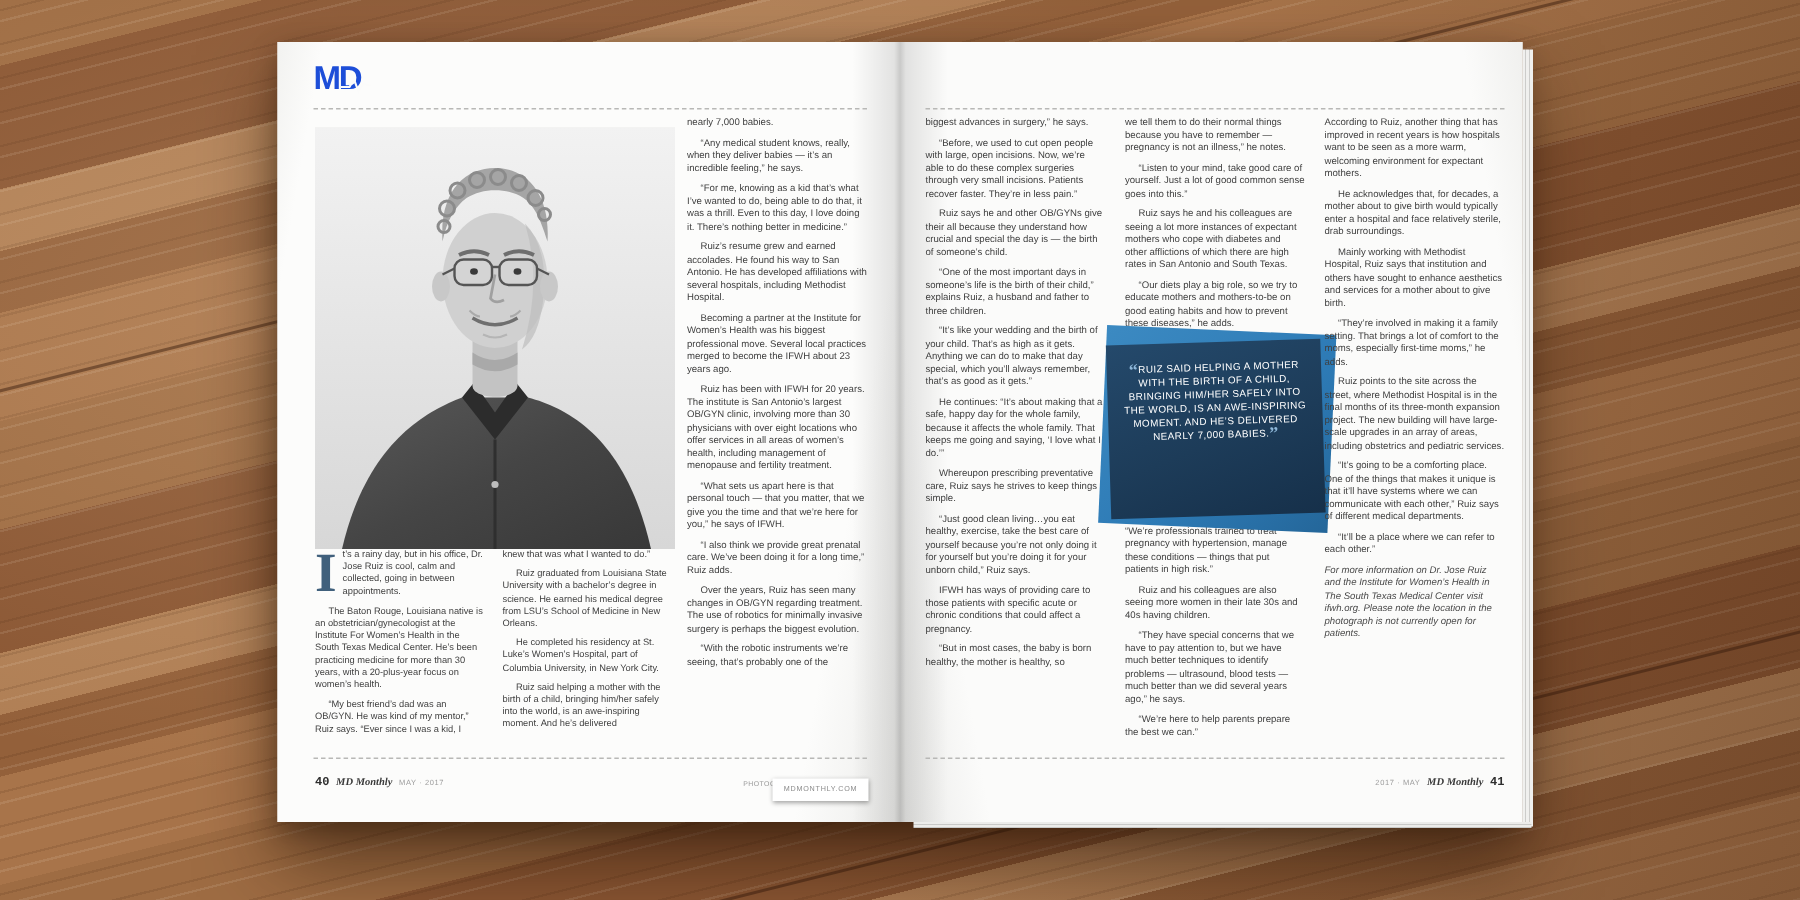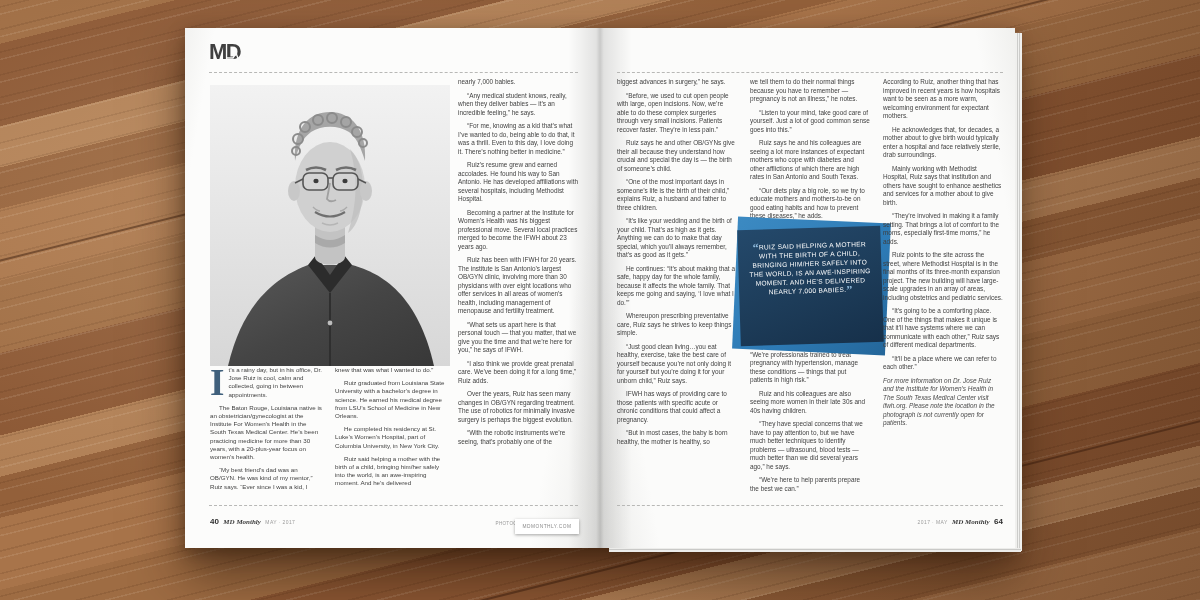--- a/index.html
+++ b/index.html
@@ -26,21 +26,21 @@
   .page-left{left:0;background:linear-gradient(100deg,#f2f2f0 0%,#fcfcfb 6%,#fcfcfb 86%,#ececea 100%);}
   .page-right{left:415px;background:linear-gradient(260deg,#f0f0ee 0%,#fbfbfa 8%,#fbfbfa 88%,#eaeae8 100%);}
   .gutter{position:absolute;left:383px;top:0;width:64px;height:520px;pointer-events:none;
     background:linear-gradient(to right, rgba(0,0,0,0), rgba(0,0,0,0.10) 44%, rgba(0,0,0,0.20) 50%, rgba(0,0,0,0.10) 56%, rgba(0,0,0,0));}
   .page-stack-right{position:absolute;right:-7px;top:5px;bottom:-3px;width:7px;
     background:repeating-linear-gradient(to right,#f0f0ee 0 1.6px,#ccccca 1.6px 2.6px);}
   .page-stack-bottom{position:absolute;left:424px;right:-6px;bottom:-4px;height:4px;
     background:repeating-linear-gradient(to bottom,#ececea 0 1.4px,#c9c9c7 1.4px 2.2px);}
 
   .md-logo{position:absolute;left:24px;top:13px;font-size:22px;font-weight:900;
-    letter-spacing:-1.5px;color:#404040;line-height:1;}
+    letter-spacing:-1.5px;color:#1d4ed8;line-height:1;}
   .md-logo svg{position:absolute;left:18px;top:10px;}
   .rule{position:absolute;border-top:1.2px dashed #b8b8b6;height:0;}
   #rule-top-left{left:24px;top:44px;width:369px;}
   #rule-top-right{left:432px;top:44px;width:386px;}
   #rule-bot-left{left:24px;top:477px;width:369px;}
   #rule-bot-right{left:432px;top:477px;width:386px;}
 
   .photo{position:absolute;left:25px;top:57px;width:240px;height:281px;overflow:hidden;background:#e9e9e9;}
 
   .col{position:absolute;width:120px;font-size:6.4px;line-height:8.5px;color:#3f3f3f;}
@@ -61,21 +61,21 @@
     background:linear-gradient(135deg,#3c8ac2,#2d7ab5 60%,#246699);transform:rotate(2.6deg);}
   .pq-box{position:absolute;left:1px;top:2px;right:2px;bottom:0;
     background:linear-gradient(160deg,#24496b,#1d3c59 55%,#16304a);transform:rotate(-1.8deg);
     color:#fff;text-align:center;padding:13px 9px 0 9px;box-sizing:border-box;
     font-size:6.6px;line-height:9px;letter-spacing:0.3px;}
   .pq-open,.pq-close{font-family:"Liberation Serif",serif;font-weight:bold;
     color:#8fb9db;font-size:12px;line-height:0;vertical-align:-2px;}
 
   .footer-left{position:absolute;left:25px;top:482px;white-space:nowrap;}
   .footer-right{position:absolute;left:698px;top:482px;width:120px;text-align:right;white-space:nowrap;}
-  .pgnum{font-size:8px;font-weight:bold;color:#2e2e2e;}
+  .pgnum{font-size:8px;font-weight:bold;color:#2e2e2e;font-family:Liberation Mono, monospace;}
   .brand{font-family:Liberation Serif, serif;font-style:italic;font-weight:bold;font-size:7px;color:#3a3a3a;}
   .issue{font-size:5px;color:#9c9c9c;letter-spacing:0.4px;}
   .credit{position:absolute;left:253px;top:483px;width:140px;text-align:right;white-space:nowrap;}
   .credit .prefix{font-size:4.6px;color:#9a9a9a;letter-spacing:0.3px;}
   .credit .name{font-size:4.8px;font-weight:bold;color:#333;}
   .site-tab{position:absolute;left:330px;top:491px;width:64px;height:15px;background:#fff;
     box-shadow:0 1px 3px rgba(0,0,0,0.35);font-size:4.8px;color:#8c8c8c;text-align:center;
     line-height:15px;letter-spacing:0.5px;}
 </style>
 </head>
@@ -230,15 +230,15 @@
   <div class="credit">
     <span class="prefix">PHOTOGRAPHS BY</span>
     <span class="name">Blare Arevalo</span>
   </div>
 
   <div class="site-tab">MDMONTHLY.COM</div>
 
   <div class="footer-right">
     <span class="issue">2017 · MAY</span>
     <span class="brand">MD Monthly</span>
-    <span class="pgnum">64</span>
+    <span class="pgnum">41</span>
   </div>
 </div>
 
 </body></html>

